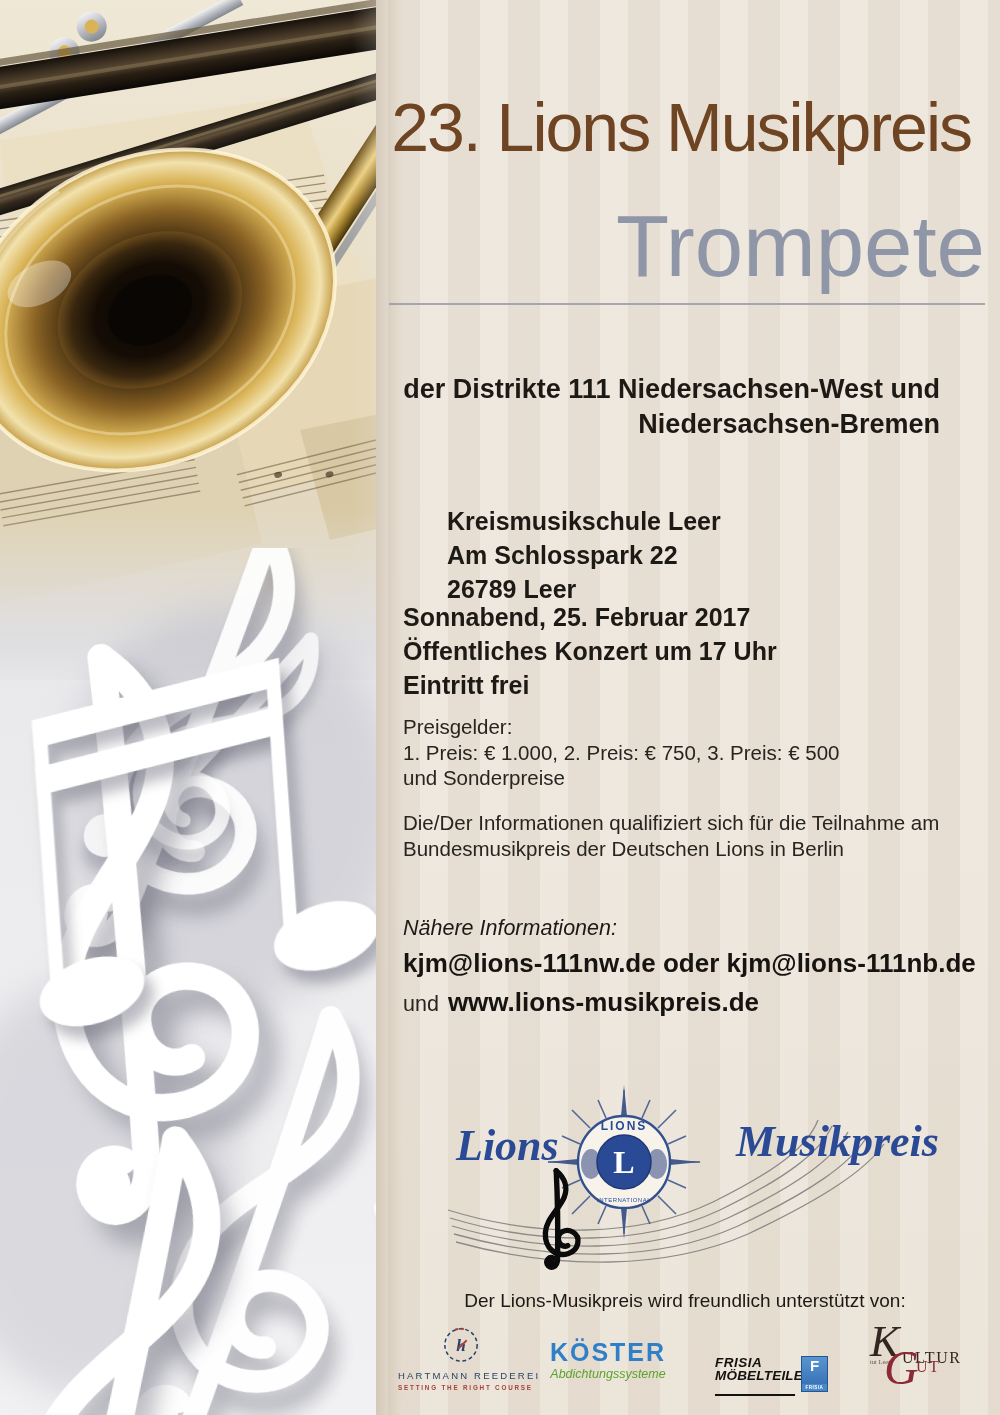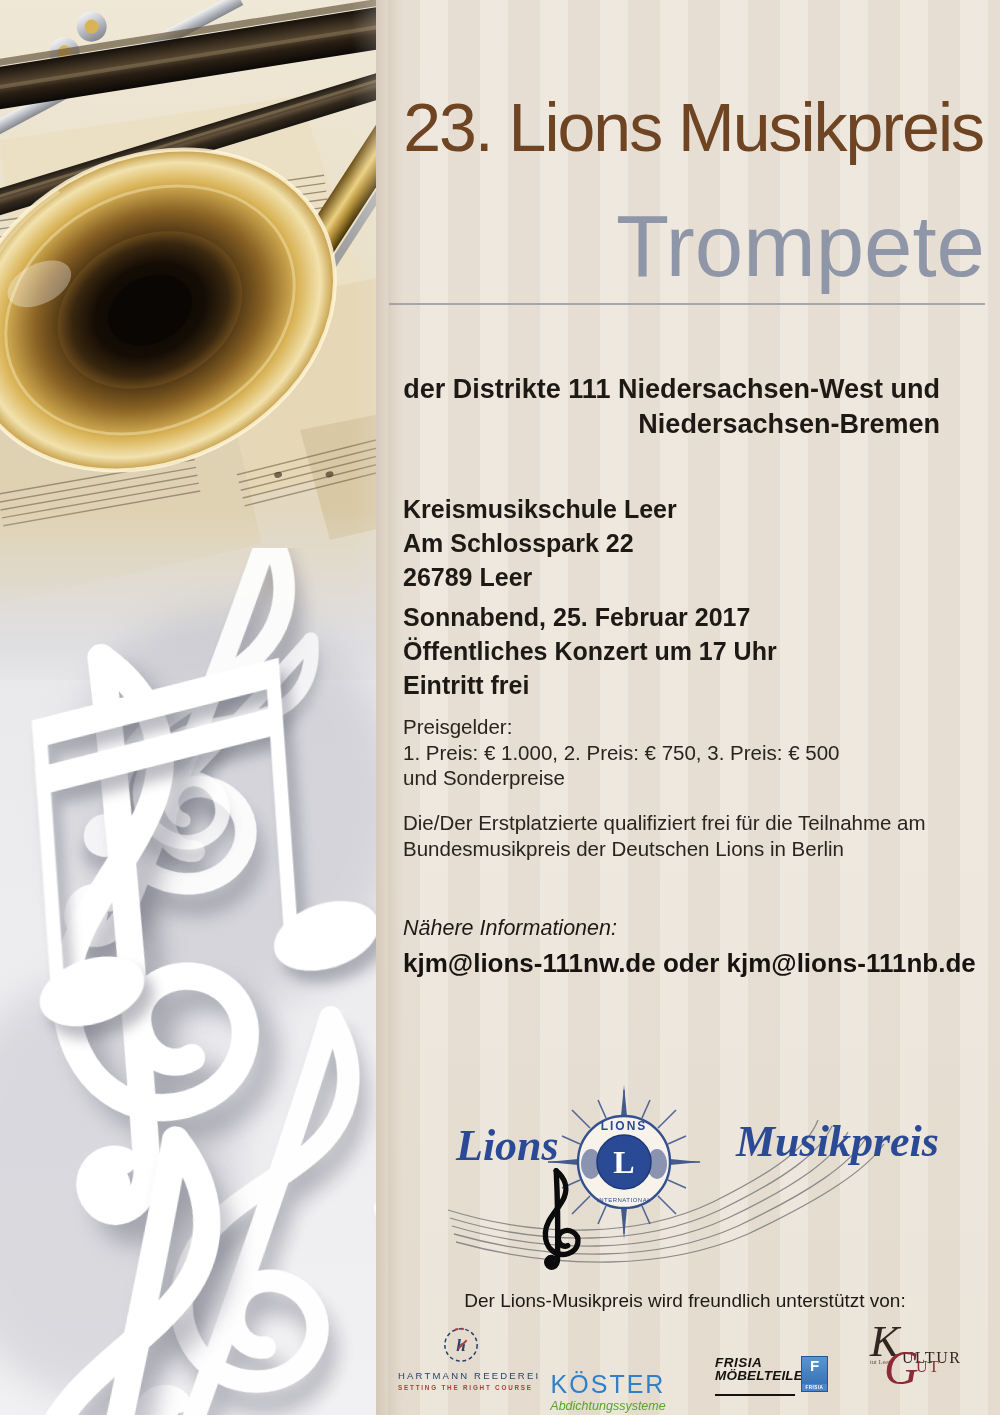--- a/index.html
+++ b/index.html
@@ -22,35 +22,35 @@
     position:absolute;left:376px;top:0;width:26px;height:1415px;
     background:linear-gradient(90deg,rgba(150,125,95,.28),rgba(150,125,95,0));
     pointer-events:none;
   }
   .photo-svg{position:absolute;left:0;top:0;}
   .deco-svg{position:absolute;left:0;top:548px;}
   .deco-shape{filter:drop-shadow(8px 12px 6px rgba(105,105,120,.45));}
   .deco-shape2{filter:drop-shadow(5px 8px 5px rgba(105,105,120,.38));}
   
   .title{
-    position:absolute;right:17px;top:88px;width:620px;text-align:right;
+    position:absolute;right:29px;top:88px;width:620px;text-align:right;
     font-size:68px;font-weight:400;letter-spacing:-2px;color:#6f4423;white-space:nowrap;
   }
   .subtitle{
     position:absolute;right:15px;top:196px;width:620px;text-align:right;
     font-size:87px;font-weight:400;letter-spacing:0px;color:#8e96a7;white-space:nowrap;
   }
   .rule{position:absolute;left:389px;top:303px;width:596px;height:2px;background:#8d939e;opacity:.75;}
   
   .districts{
     position:absolute;right:60px;top:372px;width:560px;text-align:right;
     font-size:27px;line-height:35px;font-weight:700;color:#1d1915;
   }
   .block-bold{position:absolute;left:403px;font-size:25px;line-height:34px;font-weight:700;color:#1d1915;}
-  .venue{top:492px;}
+  .venue{top:504px;margin-left:44px;}
   .event{top:600px;}
   .block-reg{position:absolute;left:403px;font-size:20.5px;line-height:25.5px;font-weight:400;color:#28241f;}
   .prizes{top:714px;}
   .qualification{top:810px;}
   .info-head{position:absolute;left:403px;top:916px;font-size:21.5px;color:#1d1915;font-style:italic;}
   .info-mail{position:absolute;left:403px;top:948px;font-size:26px;font-weight:700;color:#161310;white-space:nowrap;}
   .info-web{position:absolute;left:403px;top:987px;display:flex;align-items:baseline;gap:9px;}
   .info-web .pre{font-size:21.5px;color:#28241f;}
   .info-web .site{font-size:26px;font-weight:700;color:#161310;}
   
@@ -64,21 +64,21 @@
   
   .supporters-head{position:absolute;left:385px;top:1290px;width:600px;text-align:center;font-size:19px;color:#1d1915;}
   .sponsor{position:absolute;}
   
   .hartmann{left:398px;top:1326px;width:126px;text-align:center;color:#27436b;}
   .hartmann .ring{margin:0 auto;}
   .hartmann .name{font-size:9.5px;font-weight:400;letter-spacing:2.2px;margin-top:2px;white-space:nowrap;}
   .hartmann .tag{font-size:6.3px;font-weight:700;letter-spacing:1.8px;color:#a8403c;margin-top:3px;white-space:nowrap;}
   
   .koester{left:548px;top:1338px;width:120px;text-align:center;}
-  .koester .name{font-size:25px;font-weight:400;letter-spacing:2px;color:#2f80c8;margin-top:32px;}
+  .koester .name{font-size:25px;font-weight:700;letter-spacing:2px;color:#2f80c8;}
   .koester .tag{font-size:12.5px;font-style:italic;color:#5ba32a;margin-top:0px;}
   
   .frisia{left:715px;top:1340px;width:120px;color:#14120f;margin-top:16px;}
   .frisia .l1{font-size:13.5px;font-weight:900;font-style:italic;letter-spacing:.5px;line-height:13px;}
   .frisia .l2{font-size:13.5px;font-weight:900;font-style:italic;letter-spacing:.2px;line-height:14px;white-space:nowrap;}
   .frisia .gmbh{font-size:7px;font-weight:700;}
   .frisia .ul{width:80px;height:2px;background:#14120f;margin-top:9px;}
   .frisia .box{
     position:absolute;left:86px;top:0px;width:25px;height:34px;
     background:linear-gradient(180deg,#5a94d2,#2f6cb0);border:1px solid #24578f;
@@ -271,26 +271,30 @@
     <div>Eintritt frei</div>
   </div>
 
   <div class="block-reg prizes">
     <div>Preisgelder:</div>
     <div>1. Preis: € 1.000, 2. Preis: € 750, 3. Preis: € 500</div>
     <div>und Sonderpreise</div>
   </div>
 
   <div class="block-reg qualification">
-    <div>Die/Der Erstplatzierte qualifiziert frei für die Teilnahme am</div>
+    <div>Die/Der Informationen qualifiziert sich für die Teilnahme am</div>
     <div>Bundesmusikpreis der Deutschen Lions in Berlin</div>
   </div>
 
   <div class="info-head">Nähere Informationen:</div>
   <div class="info-mail">kjm@lions-111nw.de oder kjm@lions-111nb.de</div>
+  <div class="info-web">
+    <span class="pre">und</span>
+    <span class="site">www.lions-musikpreis.de</span>
+  </div>
 
   <div class="logo">
     <svg class="swoosh" width="545" height="195" viewBox="0 0 545 195">
       <g fill="none" stroke="#828282" stroke-width="1.3" opacity="0.9">
         <path d="M20,128 C110,156 210,156 285,120 C350,88 380,64 390,38"></path>
         <path d="M22,136 C115,164 215,164 292,128 C360,95 392,70 404,44"></path>
         <path d="M24,144 C120,172 222,172 300,136 C372,102 406,76 420,50"></path>
         <path d="M26,152 C125,180 230,180 310,144 C384,109 422,82 438,56"></path>
         <path d="M28,160 C130,188 238,188 320,152 C396,116 438,88 456,62"></path>
       </g>

